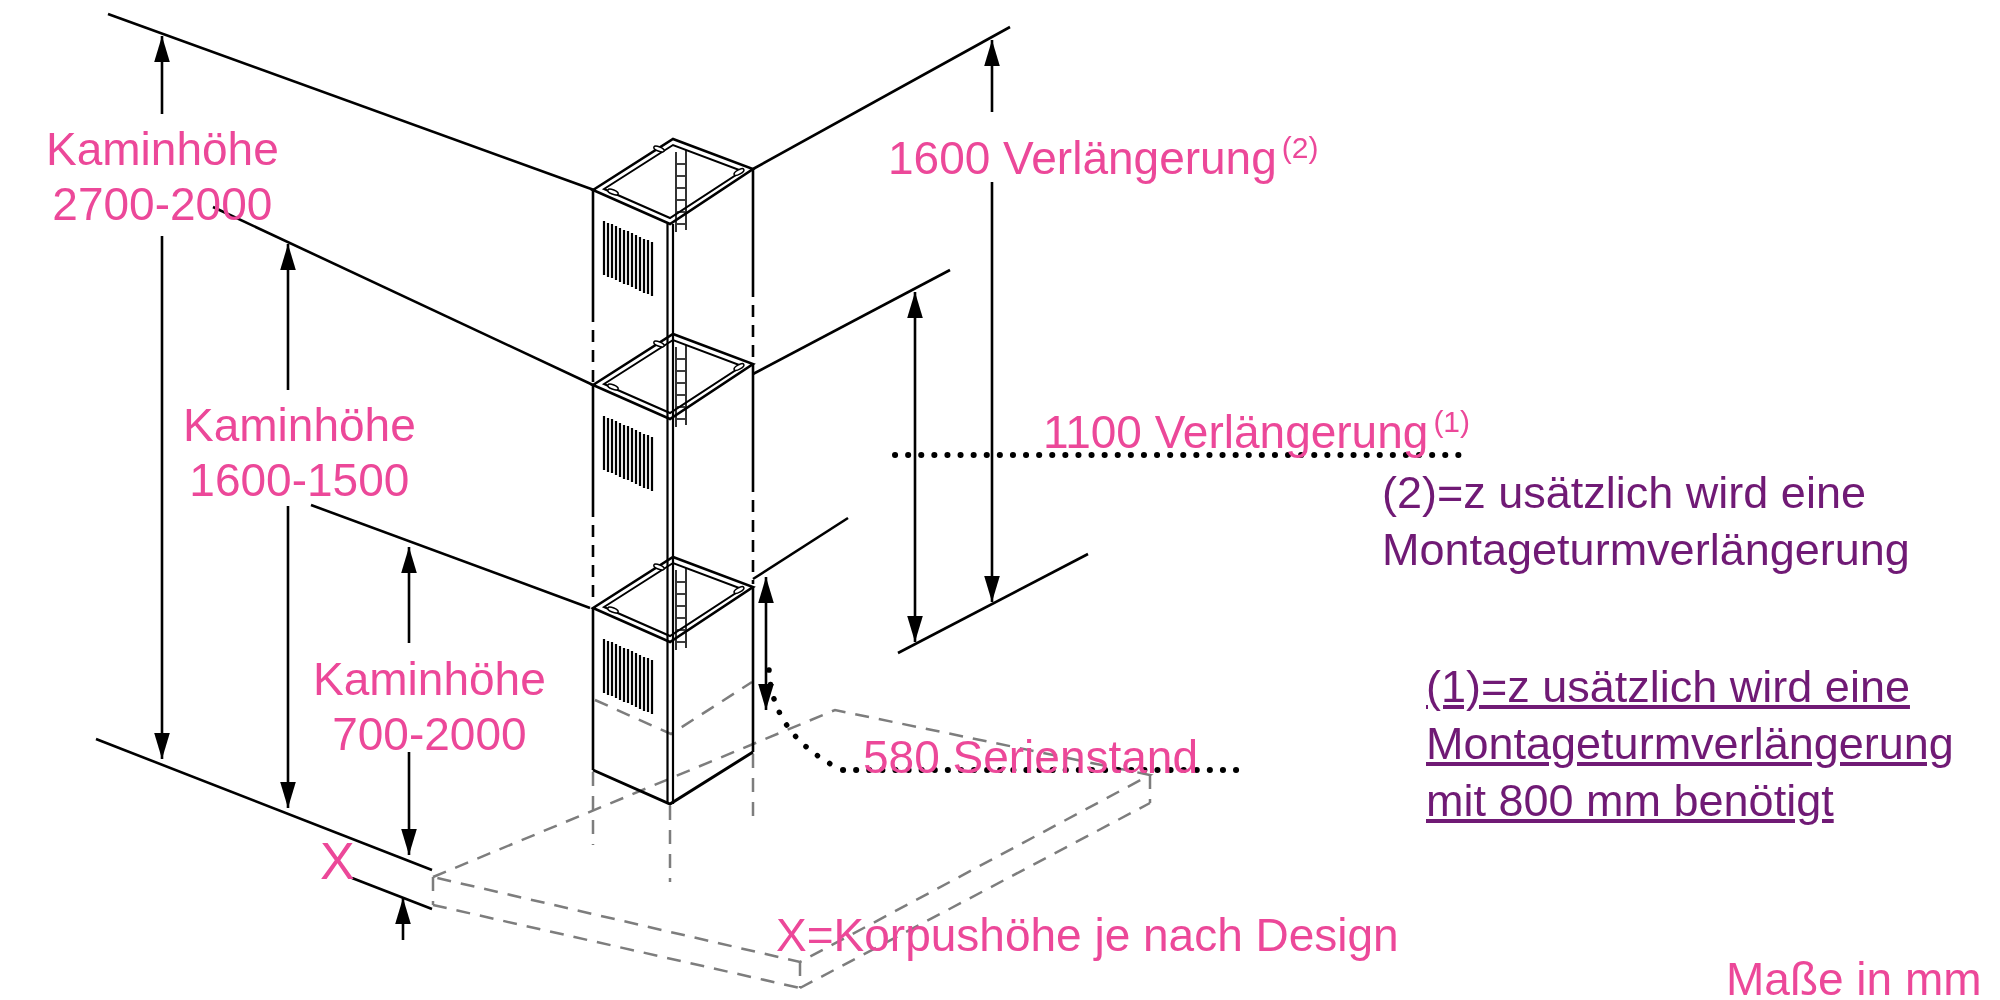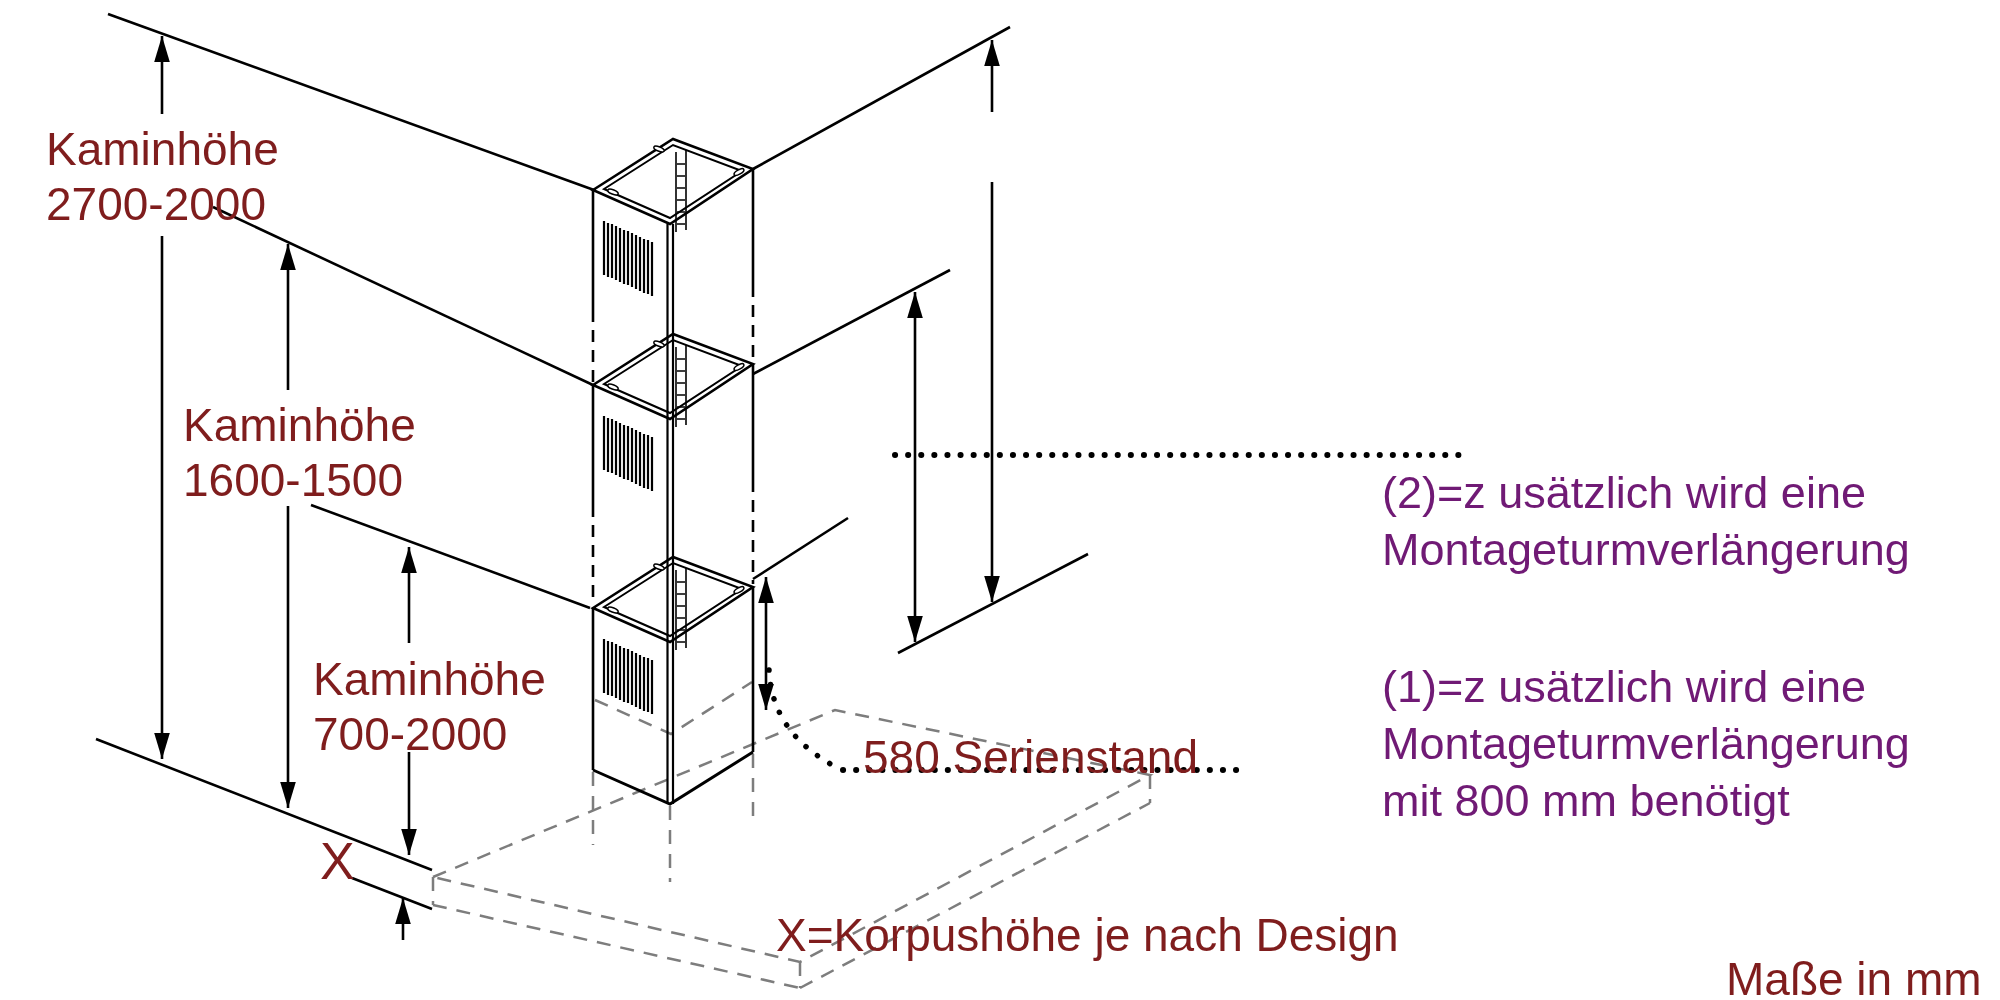--- a/index.html
+++ b/index.html
@@ -1,33 +1,33 @@
 <!DOCTYPE html>
 <html><head>
 <meta charset="utf-8">
 <style>
   html,body{margin:0;padding:0;background:#fff;}
   #stage{position:relative;width:2000px;height:1000px;background:#fff;overflow:hidden;
          font-family:"Liberation Sans",sans-serif;color:#000;}
   #art{position:absolute;left:0;top:0;}
-  .lbl{position:absolute;font-size:46px;line-height:55px;white-space:nowrap;color:#7f1d1d;}
+  .lbl{position:absolute;font-size:46px;line-height:55px;white-space:nowrap;color:#ec4899;text-align:center;}
   .lbl sup{font-size:30px;margin-left:5px;}
   .fn{position:absolute;font-size:45px;line-height:57px;white-space:nowrap;color:#701a75;}
   .big{font-size:52px;}
   .k1{left:46px;top:122px;}
   .k2{left:183px;top:398px;}
   .k3{left:313px;top:652px;}
   .v1600{left:888px;top:120px;}
   .v1100{left:1043px;top:394px;}
   .s580{left:863px;top:714px;margin-top:16px;}
   .xl{left:320px;top:834px;}
   .korpus{left:776px;top:908px;}
   .masse{left:1726px;top:952px;}
   .fn2{left:1382px;top:464px;}
-  .fn1{left:1382px;top:658px;}
+  .fn1{left:1426px;top:658px;text-decoration:underline;}
 </style>
 </head>
 <body>
 
 <div id="stage">
 
   <svg id="art" width="2000" height="1000" viewBox="0 0 2000 1000">
     <defs>
       <marker id="arrE" viewBox="0 0 10 6" refX="10" refY="3" markerWidth="10" markerHeight="6" orient="auto">
           <path d="M0,0 L10,3 L0,6 Z" fill="#000"></path>
@@ -111,21 +111,23 @@
   <div class="lbl k2">
     <div>Kaminhöhe</div>
     <div>1600-1500</div>
   </div>
 
   <div class="lbl k3">
     <div>Kaminhöhe</div>
     <div>700-2000</div>
   </div>
 
+  <div class="lbl v1600"><span>1600 Verlängerung</span><sup>(2)</sup></div>
 
+  <div class="lbl v1100"><span>1100 Verlängerung</span><sup>(1)</sup></div>
 
   <div class="lbl s580">580 Serienstand</div>
 
   <div class="lbl big xl">X</div>
 
   <div class="lbl korpus">X=Korpushöhe je nach Design</div>
 
   <div class="lbl masse">Maße in mm</div>
 
   <div class="fn fn2">

